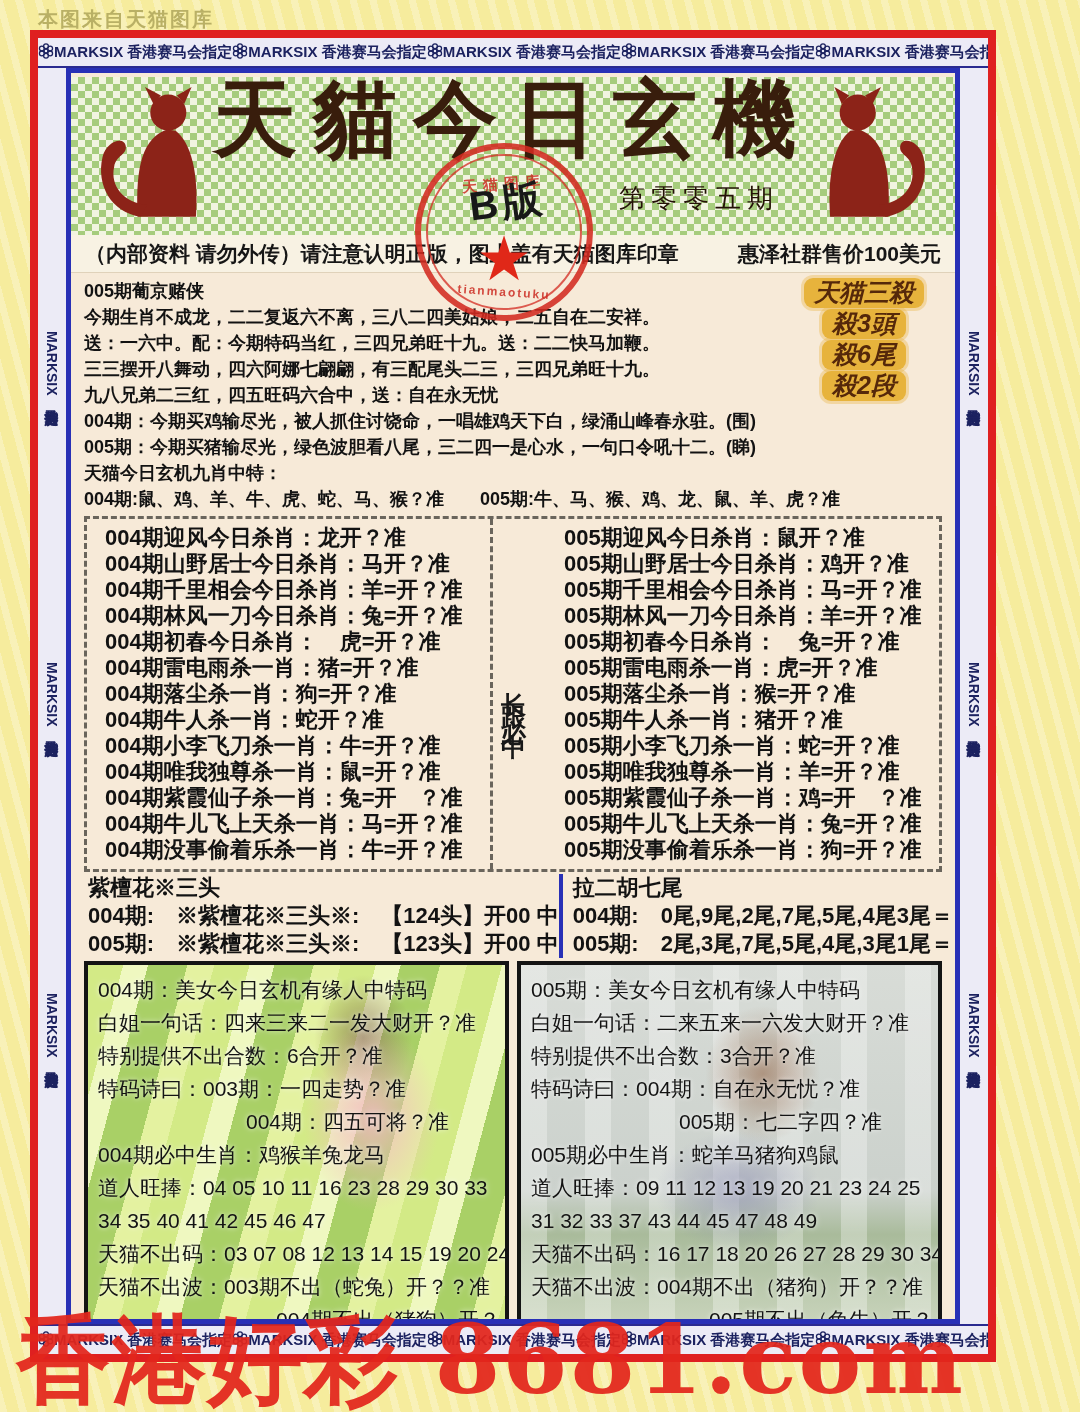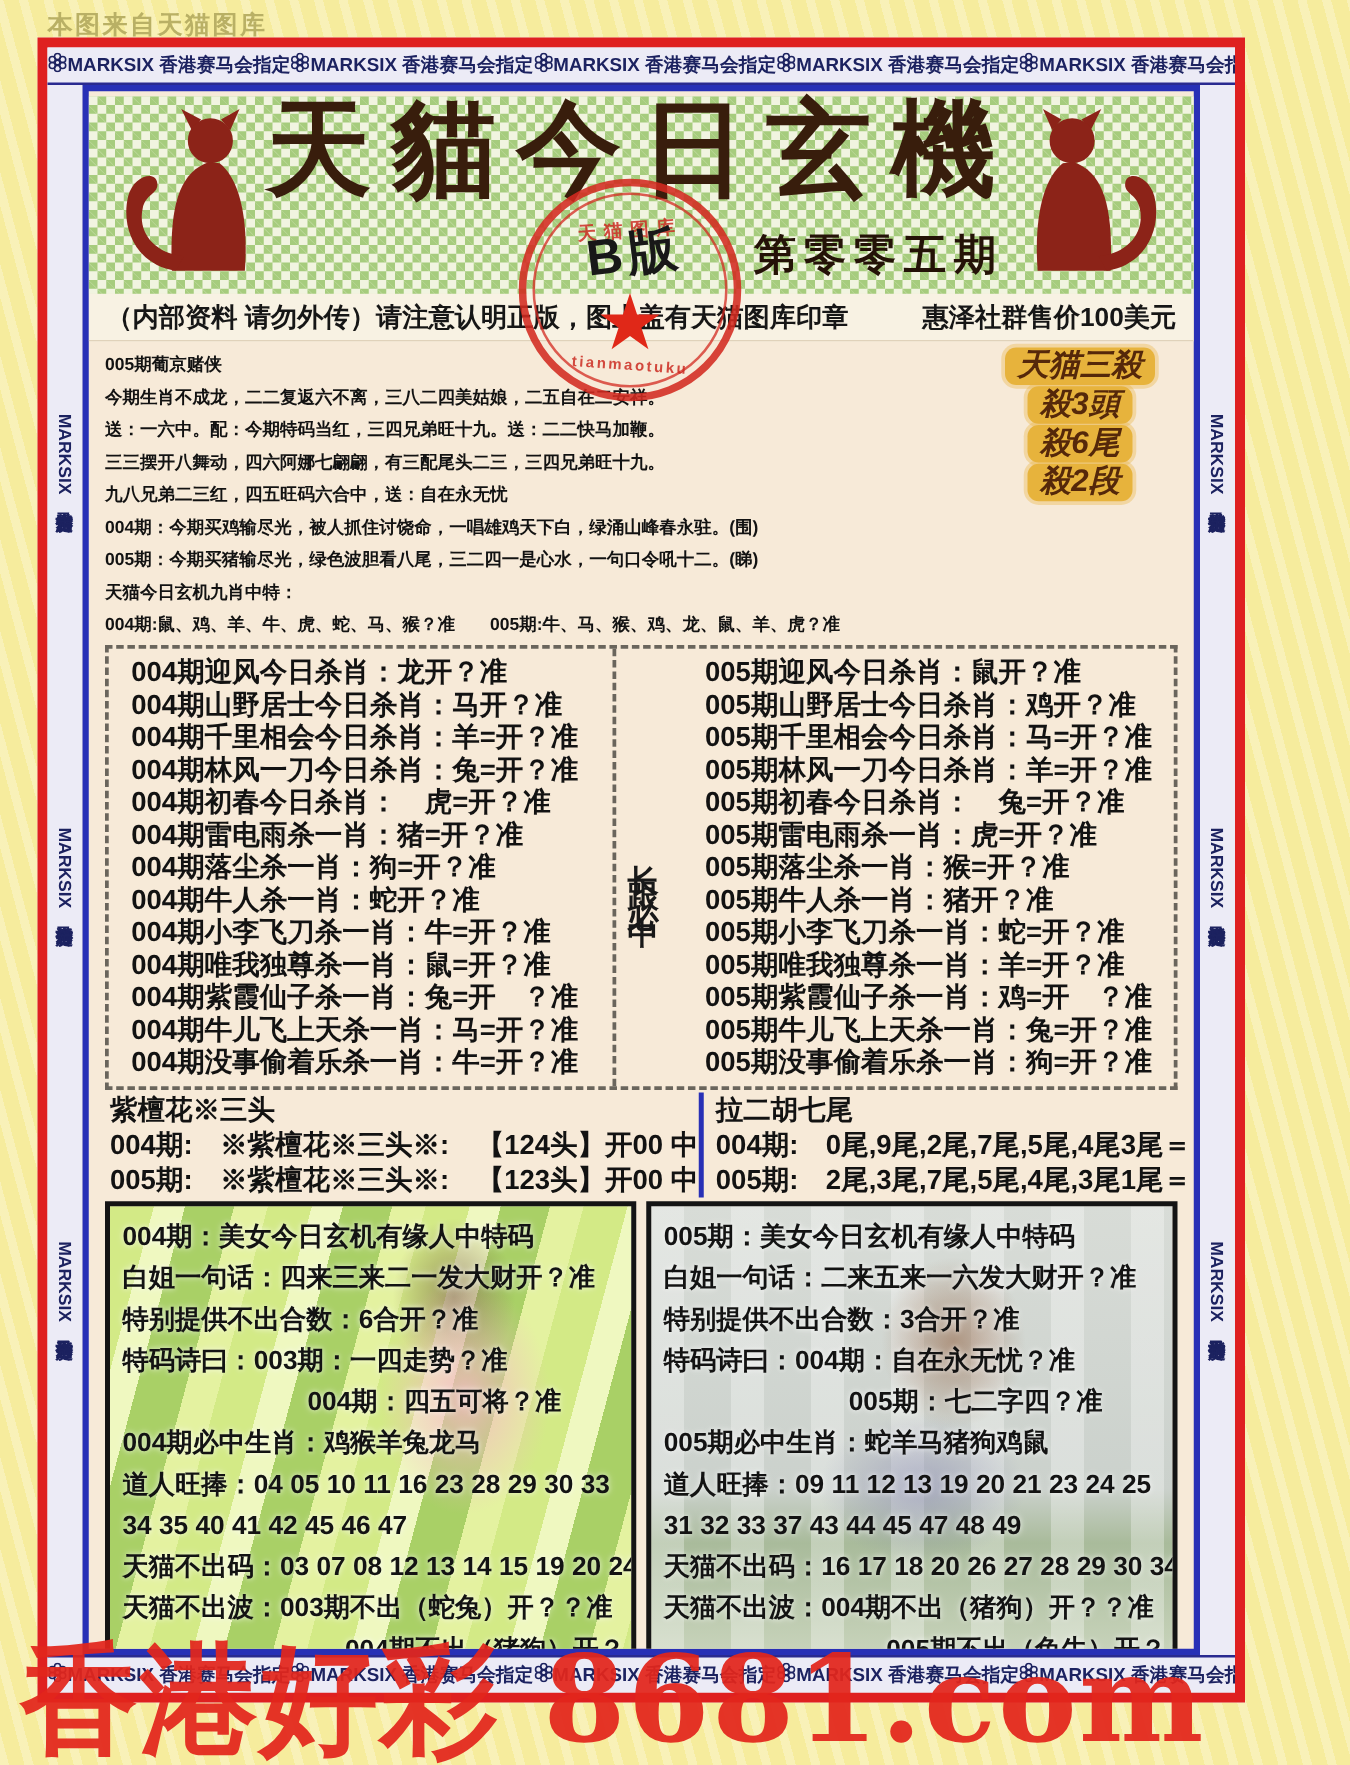--- a/index.html
+++ b/index.html
@@ -49,22 +49,22 @@
       linear-gradient(45deg, #a6cc7d 25%, transparent 25%, transparent 75%, #a6cc7d 75%);
     background-position:0 0, 7px 7px; background-size:14px 14px;
   }
   .main-title {
     text-align:center; margin:4px 130px 0 130px;
     font-family:"DejaVu Serif", serif; font-weight:bold;
     font-size:84px; line-height:1.0; color:#381d0c; letter-spacing:16px;
     white-space:nowrap;
   }
   .issue-label {
-    position:absolute; left:532px; top:104px;
-    font-size:34px; font-weight:bold; color:#241207; letter-spacing:6px;
+    position:absolute; left:548px; top:104px;
+    font-size:26px; font-weight:normal; color:#241207; letter-spacing:6px;
   }
   .cat { position:absolute; width:118px; height:138px; fill:#8c2318; top:8px; }
   .cat-left { left:16px; }
   .cat-right { right:16px; transform:scaleX(-1); }
   .edition {
     position:absolute; left:398px; top:98px; z-index:7;
     font-size:40px; font-weight:bold; color:#181818; transform:rotate(-7deg);
     letter-spacing:4px;
   }
   .stamp {
@@ -98,21 +98,21 @@
   .content { padding:5px 13px 0 13px; color:#121212; }
   .poem-wrap { position:relative; }
   .sha-box { position:absolute; right:2px; top:0; width:152px; text-align:center; z-index:2; }
   .sha-box .blob {
     display:inline-block; background:#e7b33c; color:#55280a;
     font-weight:bold; font-style:italic; font-size:25px; line-height:1.08;
     padding:1px 10px 2px 10px; border-radius:9px; margin-bottom:1px; white-space:nowrap;
     box-shadow:0 0 0 3px rgba(231,179,60,.35);
   }
   .poem-a { padding-right:158px; }
-  .pline { font-size:14px; font-weight:bold; line-height:26px; white-space:nowrap; }
+  .pline { font-size:18px; font-weight:bold; line-height:26px; white-space:nowrap; }
   
   .kill {
     margin-top:4px; border:3px dashed #6a655c; display:grid;
     grid-template-columns:1fr 46px 1fr;
     gap:20px;
   }
   .kill-col { padding:6px 0 6px 18px; }
   .kill-col.right { padding-left:8px; }
   .kline { font-size:22px; font-weight:bold; line-height:26px; white-space:nowrap; }
   .kill-mid {
@@ -140,21 +140,21 @@
   }
   .pbox-right {
     background:
       radial-gradient(80px 95px at 58% 30%, rgba(150,105,75,.6), rgba(150,105,75,0) 72%),
       radial-gradient(110px 80px at 52% 62%, rgba(130,130,175,.5), rgba(130,130,175,0) 75%),
       repeating-linear-gradient(90deg, rgba(255,255,255,.30) 0 26px, rgba(0,0,0,0) 26px 64px),
       linear-gradient(180deg, #d8dcd7 0%, #cbd1cc 62%, #a9bb9b 74%, #cad5bd 100%);
   }
   .box-lines { position:relative; z-index:2; padding:8px 10px; }
   .bline {
-    font-size:21px; font-weight:bold; line-height:33px; color:#131313; white-space:nowrap;
+    font-size:21px; font-weight:normal; line-height:33px; color:#131313; white-space:nowrap;
     text-shadow:0 0 4px rgba(255,255,255,.6), 0 0 8px rgba(255,255,255,.4);
   }
   .bline.wrap { white-space:normal; }
   .bline.indent1 { padding-left:148px; }
   .bline.indent2 { padding-left:178px; }
   
   .bottom-watermark {
     position:absolute; left:16px; top:1312px; z-index:30;
     font-family:"DejaVu Serif", serif; font-weight:bold;
     font-size:96px; line-height:1.0; color:#e3261c; white-space:nowrap;

